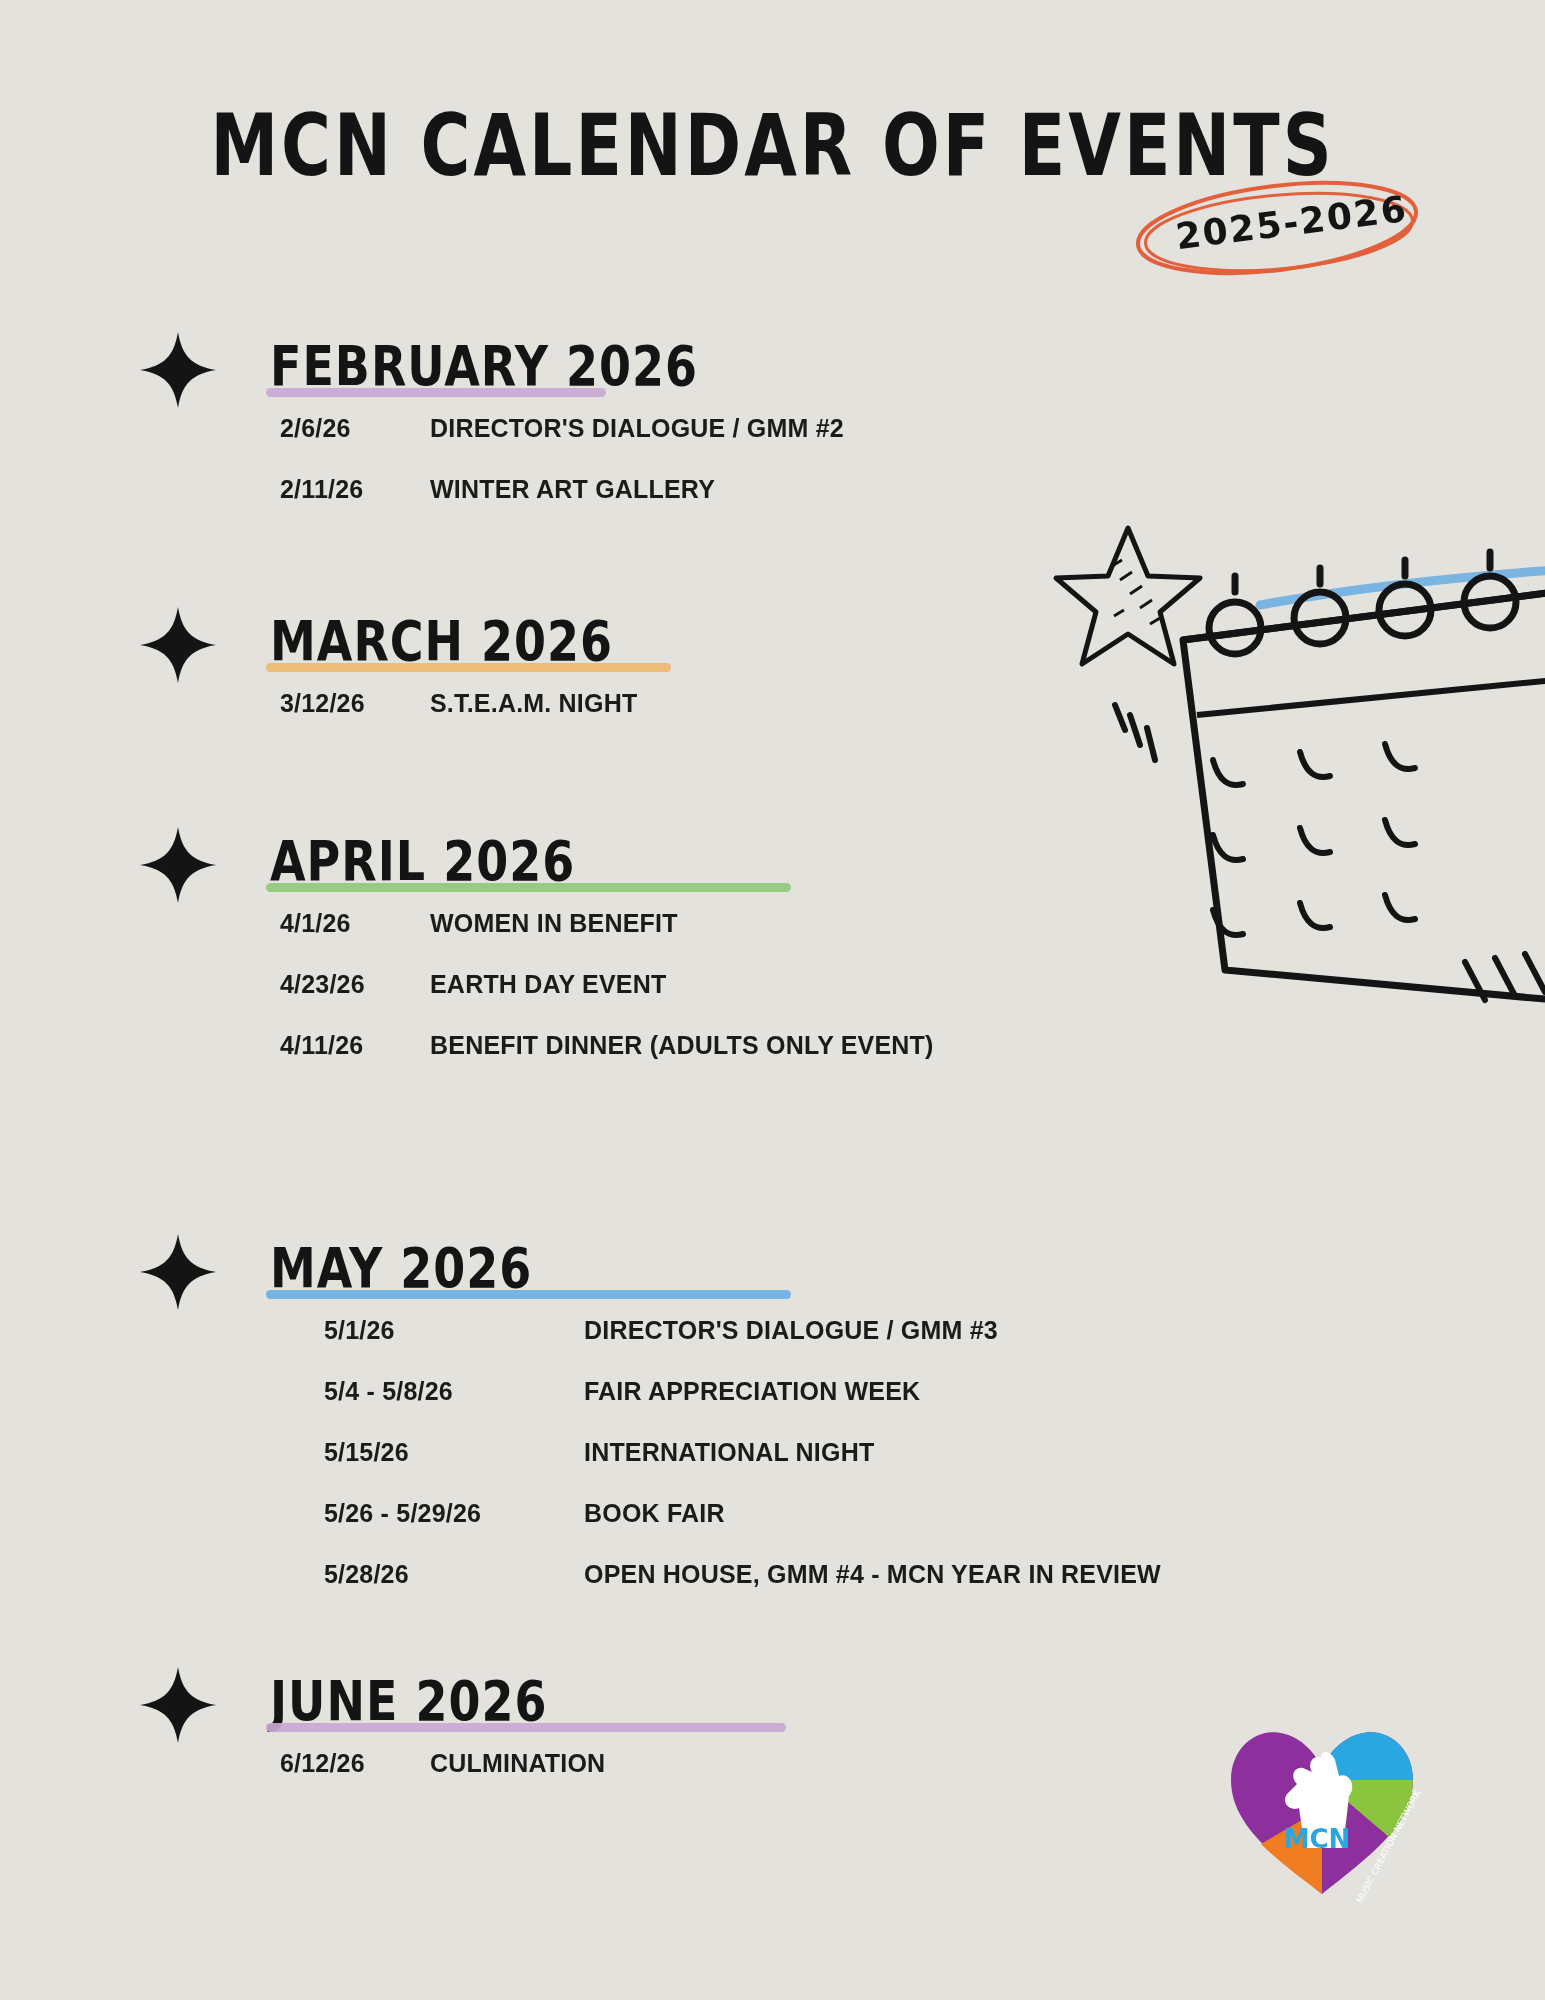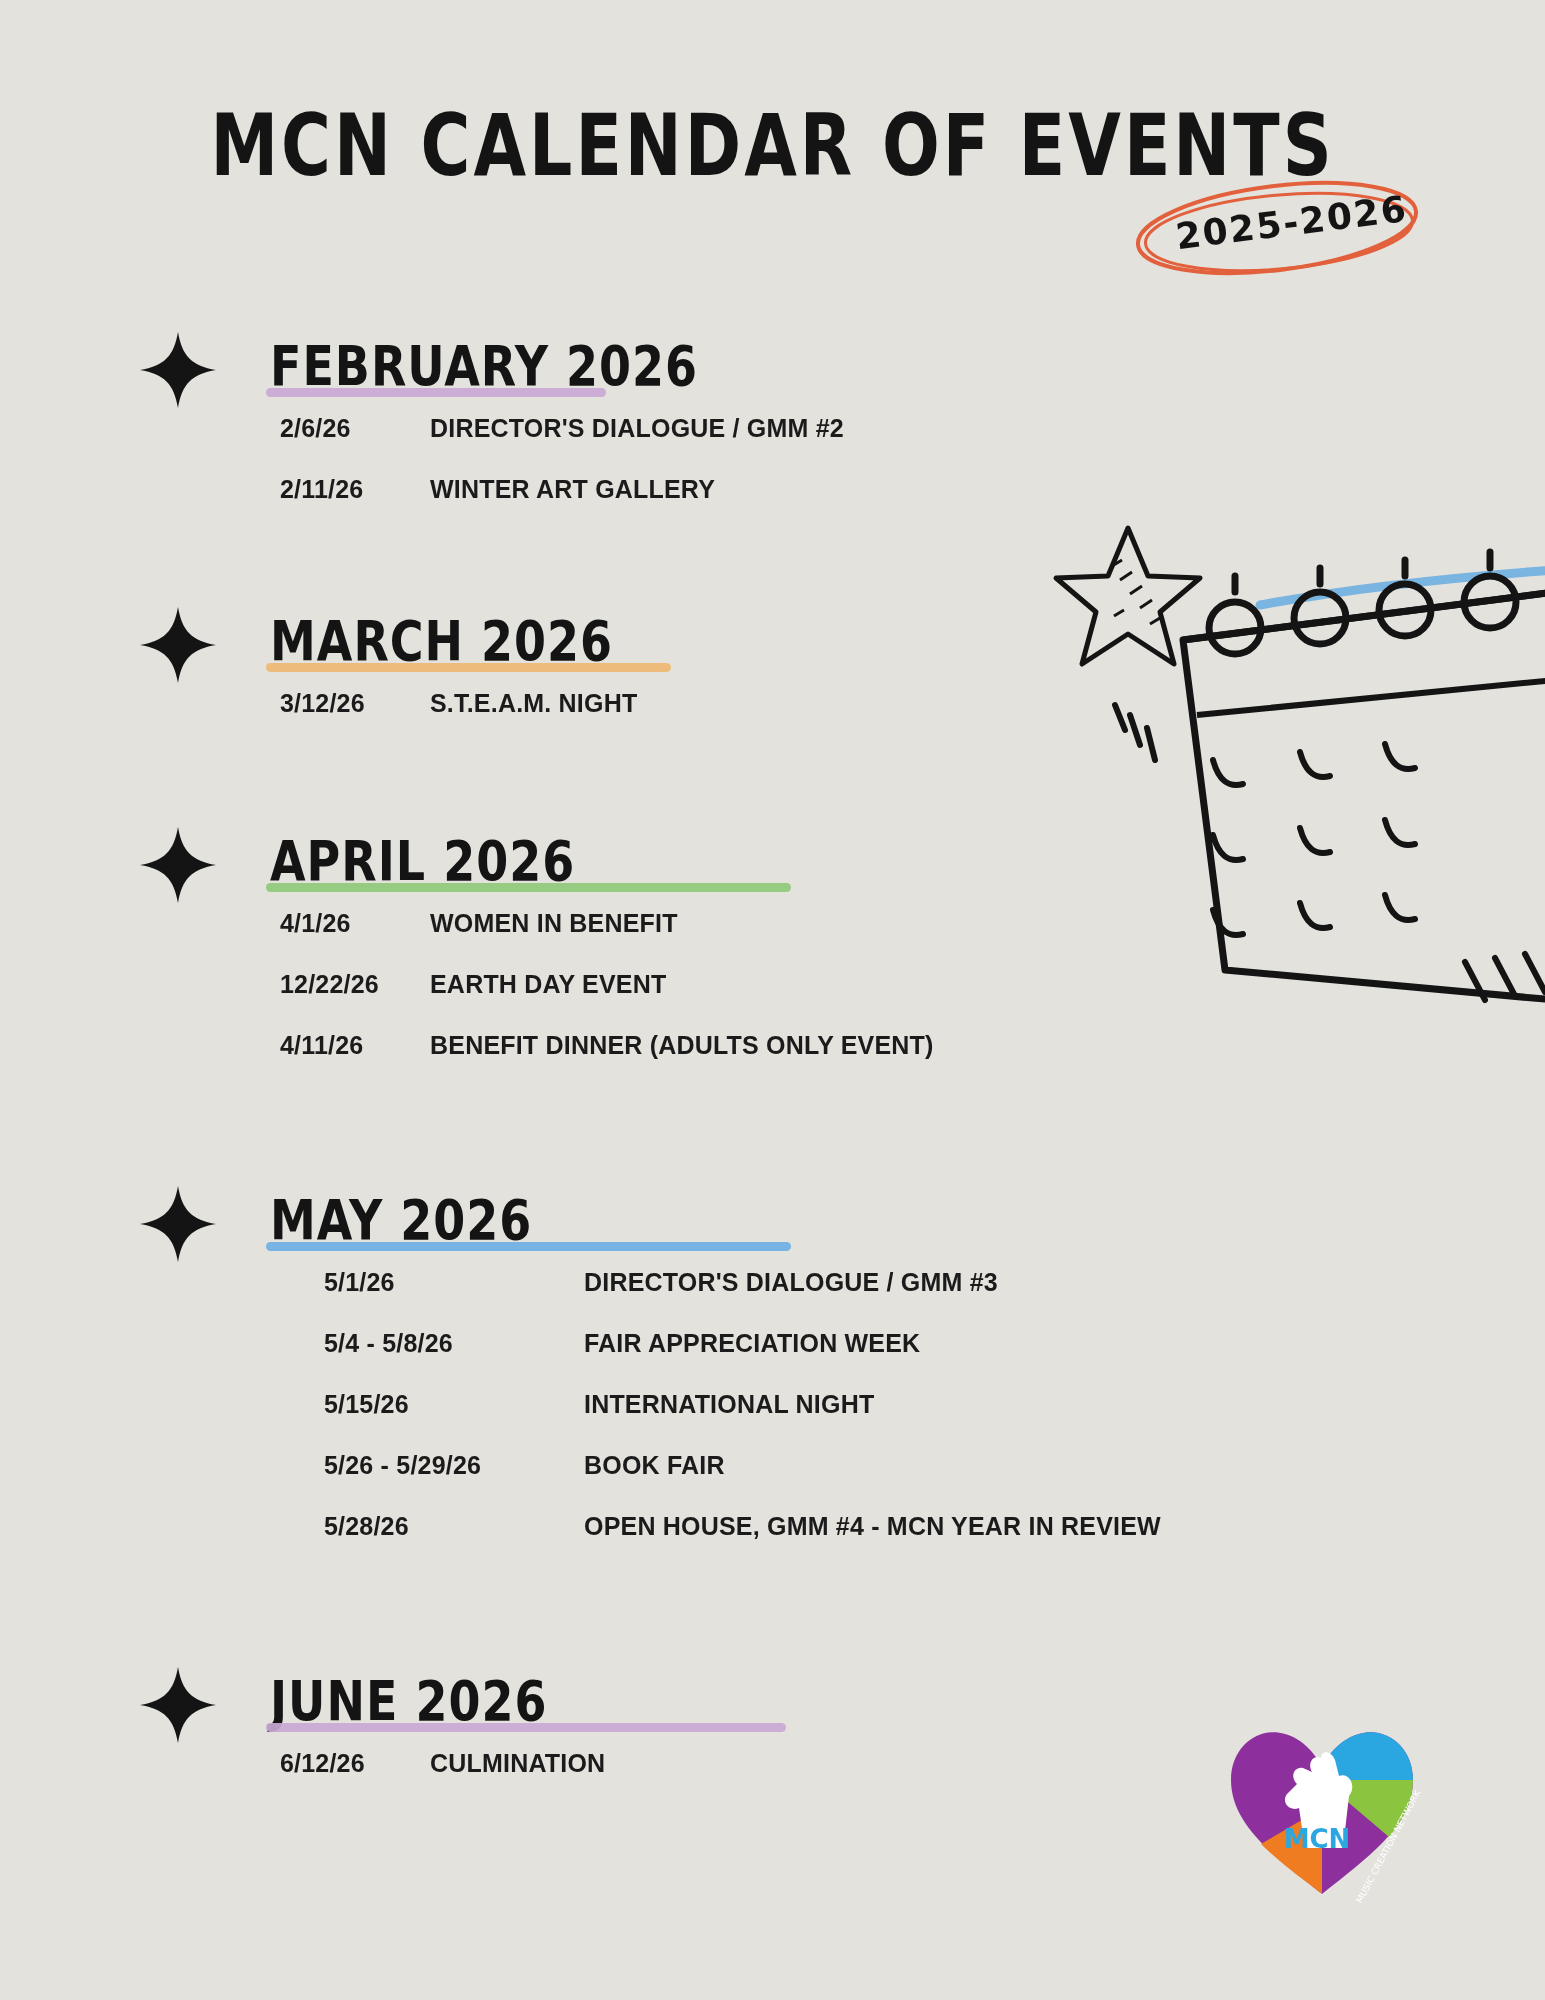--- a/index.html
+++ b/index.html
@@ -222,31 +222,31 @@
     </svg>
     <div class="month-name">APRIL 2026</div>
     <div class="underline" style="width:525px;background:#8fc97a;"></div>
   </div>
   <div class="events">
     <div class="event-row">
       <span class="event-date">4/1/26</span>
       <span class="event-name">WOMEN IN BENEFIT</span>
     </div>
     <div class="event-row">
-      <span class="event-date">12/22/26</span>
+      <span class="event-date">4/23/26</span>
       <span class="event-name">EARTH DAY EVENT</span>
     </div>
     <div class="event-row">
       <span class="event-date">4/11/26</span>
       <span class="event-name">BENEFIT DINNER (ADULTS ONLY EVENT)</span>
     </div>
   </div>
 </div>
 
-<div class="month-block" id="m3" style="top:1184px;">
+<div class="month-block" id="m3" style="top:1232px;">
   <div class="month-head">
     <svg class="star" viewBox="0 0 76 76">
       <path d="M38 0 C42 24 52 34 76 38 C52 42 42 52 38 76 C34 52 24 42 0 38 C24 34 34 24 38 0 Z" fill="#141414"></path>
     </svg>
     <div class="month-name">MAY 2026</div>
     <div class="underline" style="width:525px;background:#6fb0e3;"></div>
   </div>
   <div class="events wide">
     <div class="event-row">
       <span class="event-date">5/1/26</span>

